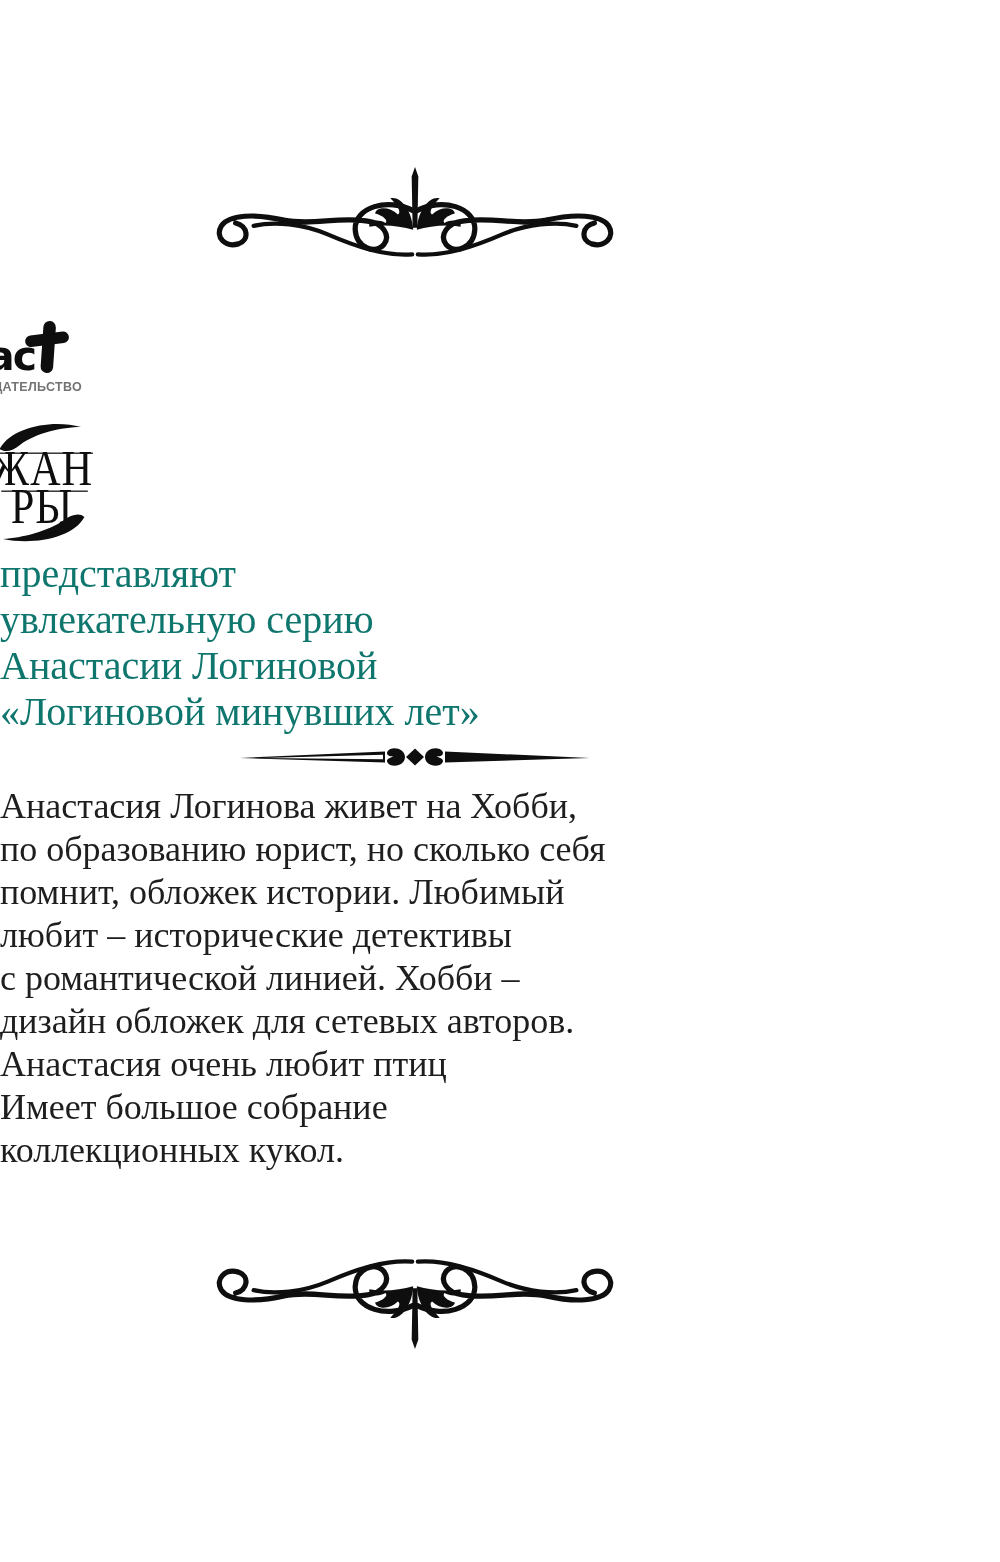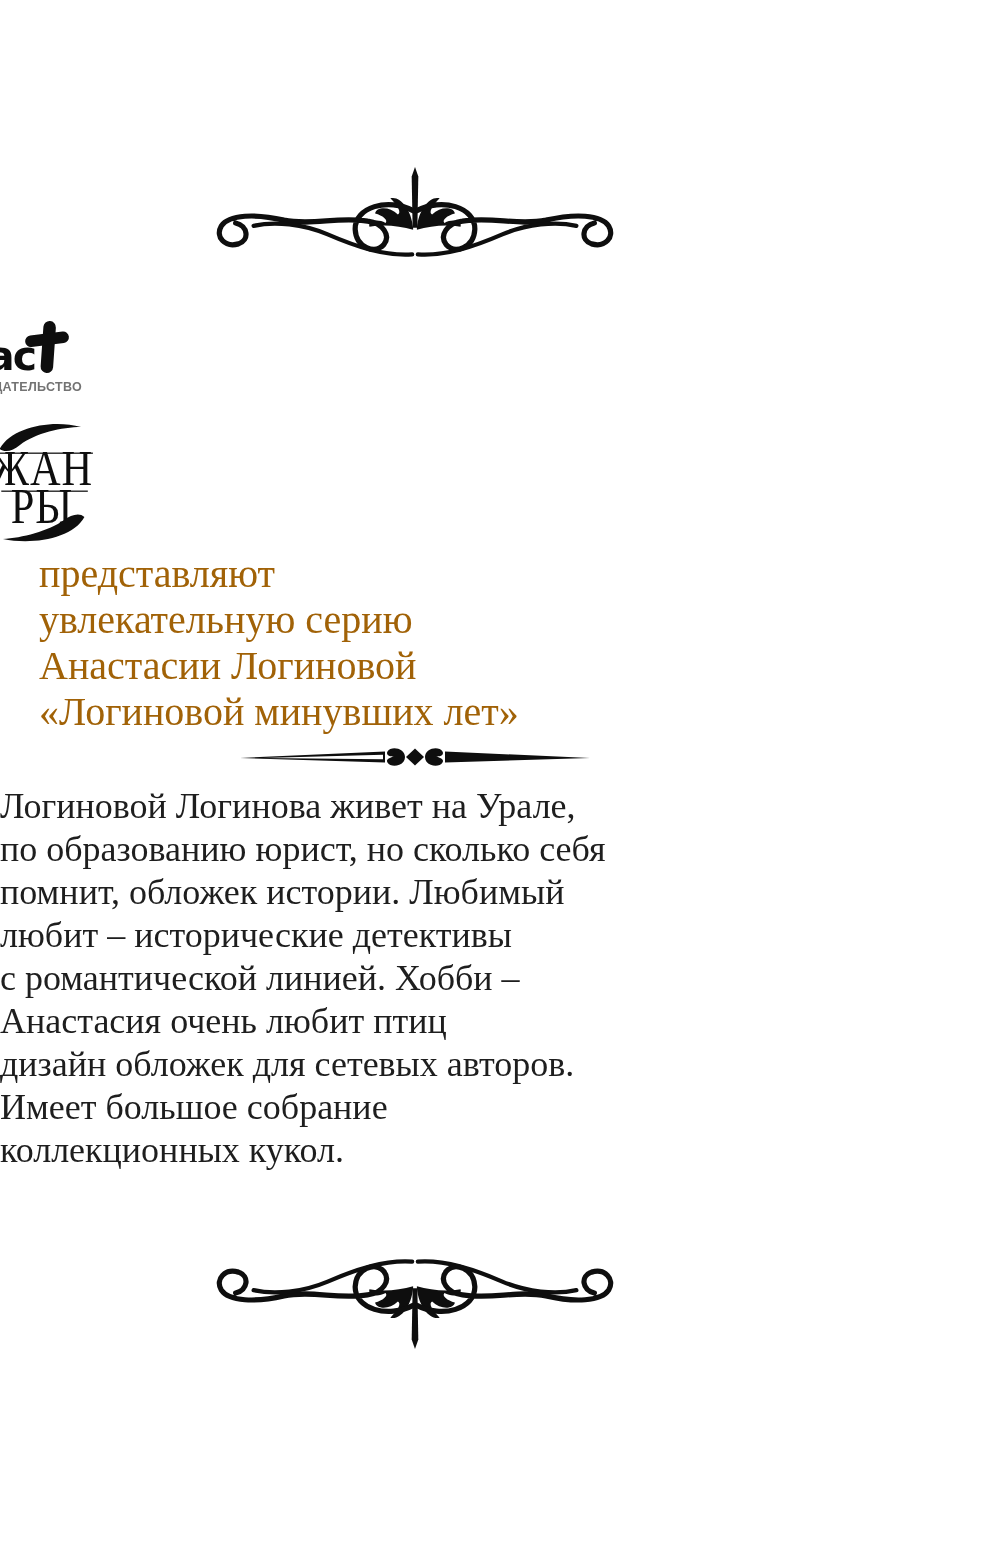--- a/index.html
+++ b/index.html
@@ -39,22 +39,21 @@
   
   .zhanry-block { top: 419px; }
   .zhanry-inner { display: inline-block; transform: translateX(-14px); text-decoration: underline; }
 
   
   .intro-block { top: 551px; }
   .intro-line {
     font-size: 40px;
     line-height: 46px;
     white-space: nowrap;
-    color: #a16207;
-    padding-left: 39px;
+    color: #0f766e;
   }
 
   
   .divider-block { top: 744px; }
 
   
   .bio-block { top: 785px; }
   .bio-line {
     font-size: 36px;
     line-height: 43px;
@@ -124,27 +123,27 @@
   <svg class="centered-svg divider-block" width="356" height="26" viewBox="0 0 356 26" aria-hidden="true">
     <path class="ink" d="M3,14 L148,7.5 L148,18.5 Z"></path>
     <path fill="#ffffff" d="M26,13.9 L146,10.8 L146,15.3 Z"></path>
     <path class="ink" d="M208,7.5 L353,14 L208,18.5 Z"></path>
     <path class="ink" d="M178,4.5 L187,13 L178,21.5 L169,13 Z"></path>
     <path class="ink" d="M168,13 C168,4 154,1.5 150.5,7.5 C148.5,11 153,13 157,12 C153,14 148.5,15 150.5,18.5 C154,24.5 168,22 168,13 Z"></path>
     <path class="ink" d="M188,13 C188,4 202,1.5 205.5,7.5 C207.5,11 203,13 199,12 C203,14 207.5,15 205.5,18.5 C202,24.5 188,22 188,13 Z"></path>
   </svg>
 
   <div class="abs bio-block">
-    <div class="bio-line">Логиновой Логинова живет на Урале,</div>
+    <div class="bio-line">Анастасия Логинова живет на Хобби,</div>
     <div class="bio-line">по образованию юрист, но сколько себя</div>
     <div class="bio-line">помнит, обложек истории. Любимый</div>
     <div class="bio-line">любит – исторические детективы</div>
     <div class="bio-line">с романтической линией. Хобби –</div>
+    <div class="bio-line">дизайн обложек для сетевых авторов.</div>
     <div class="bio-line">Анастасия очень любит птиц</div>
-    <div class="bio-line">дизайн обложек для сетевых авторов.</div>
     <div class="bio-line">Имеет большое собрание</div>
     <div class="bio-line">коллекционных кукол.</div>
   </div>
 
   <svg class="centered-svg flourish-bottom" width="452" height="112" viewBox="0 0 460 118" aria-hidden="true">
     <use href="#flourish-def" transform="translate(0,118) scale(1,-1)"></use>
   </svg>
 
 </div>
 

